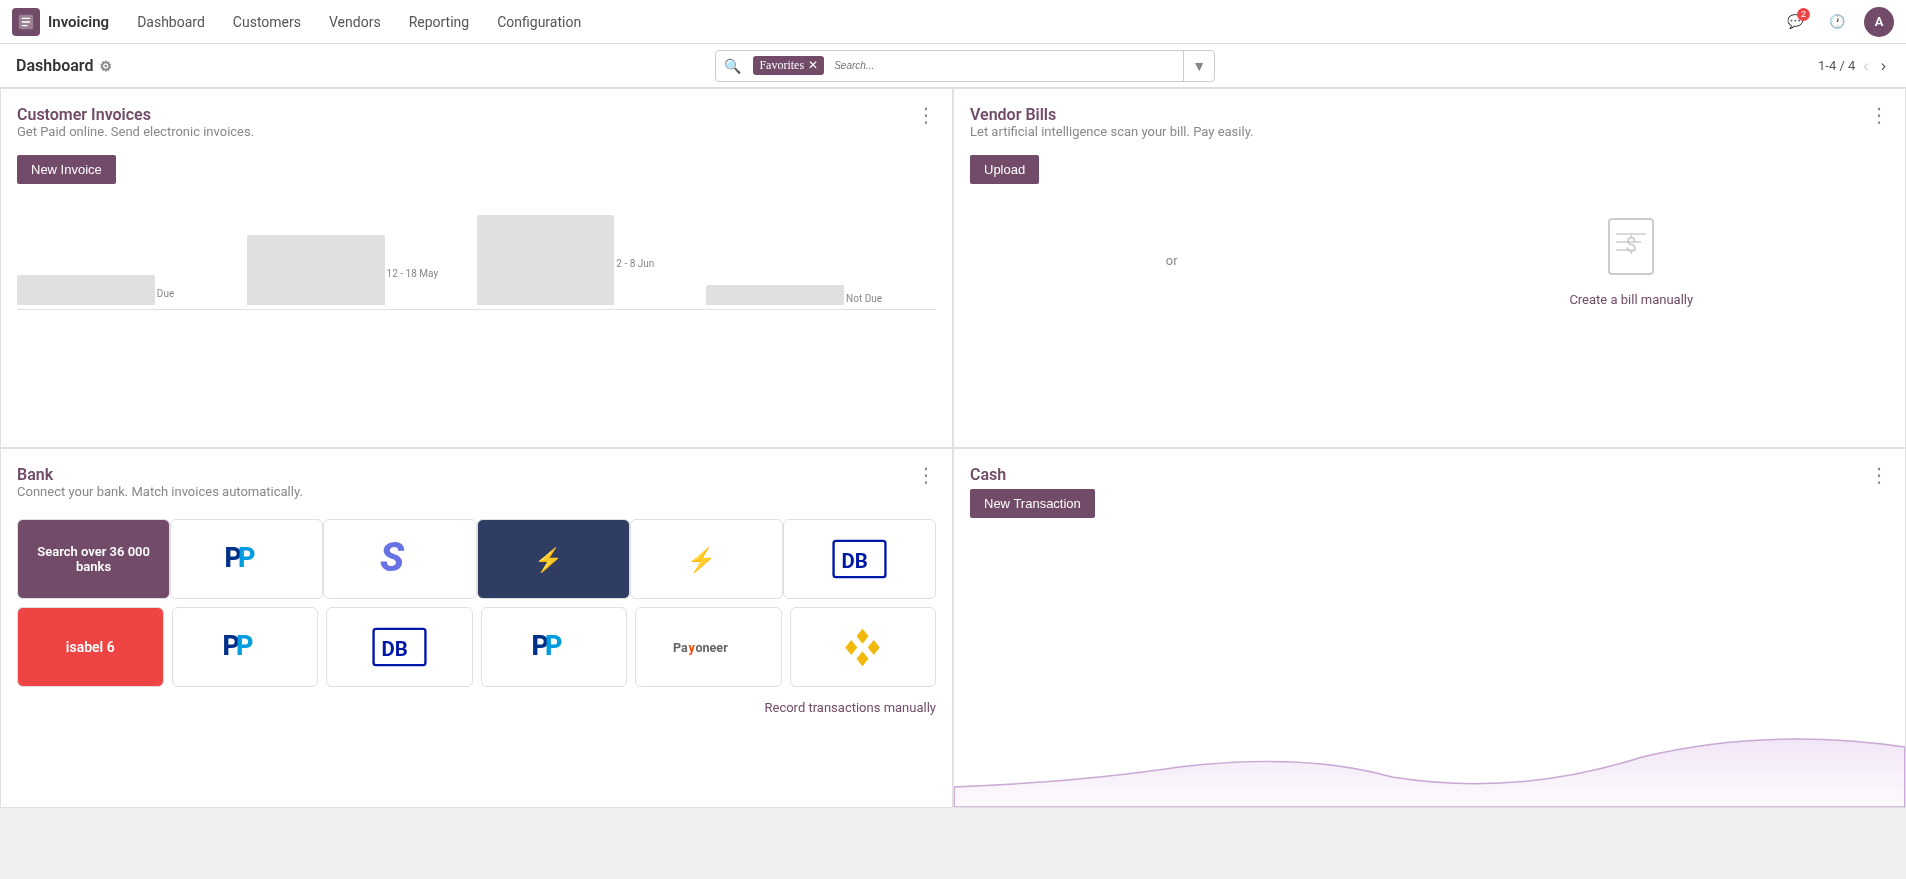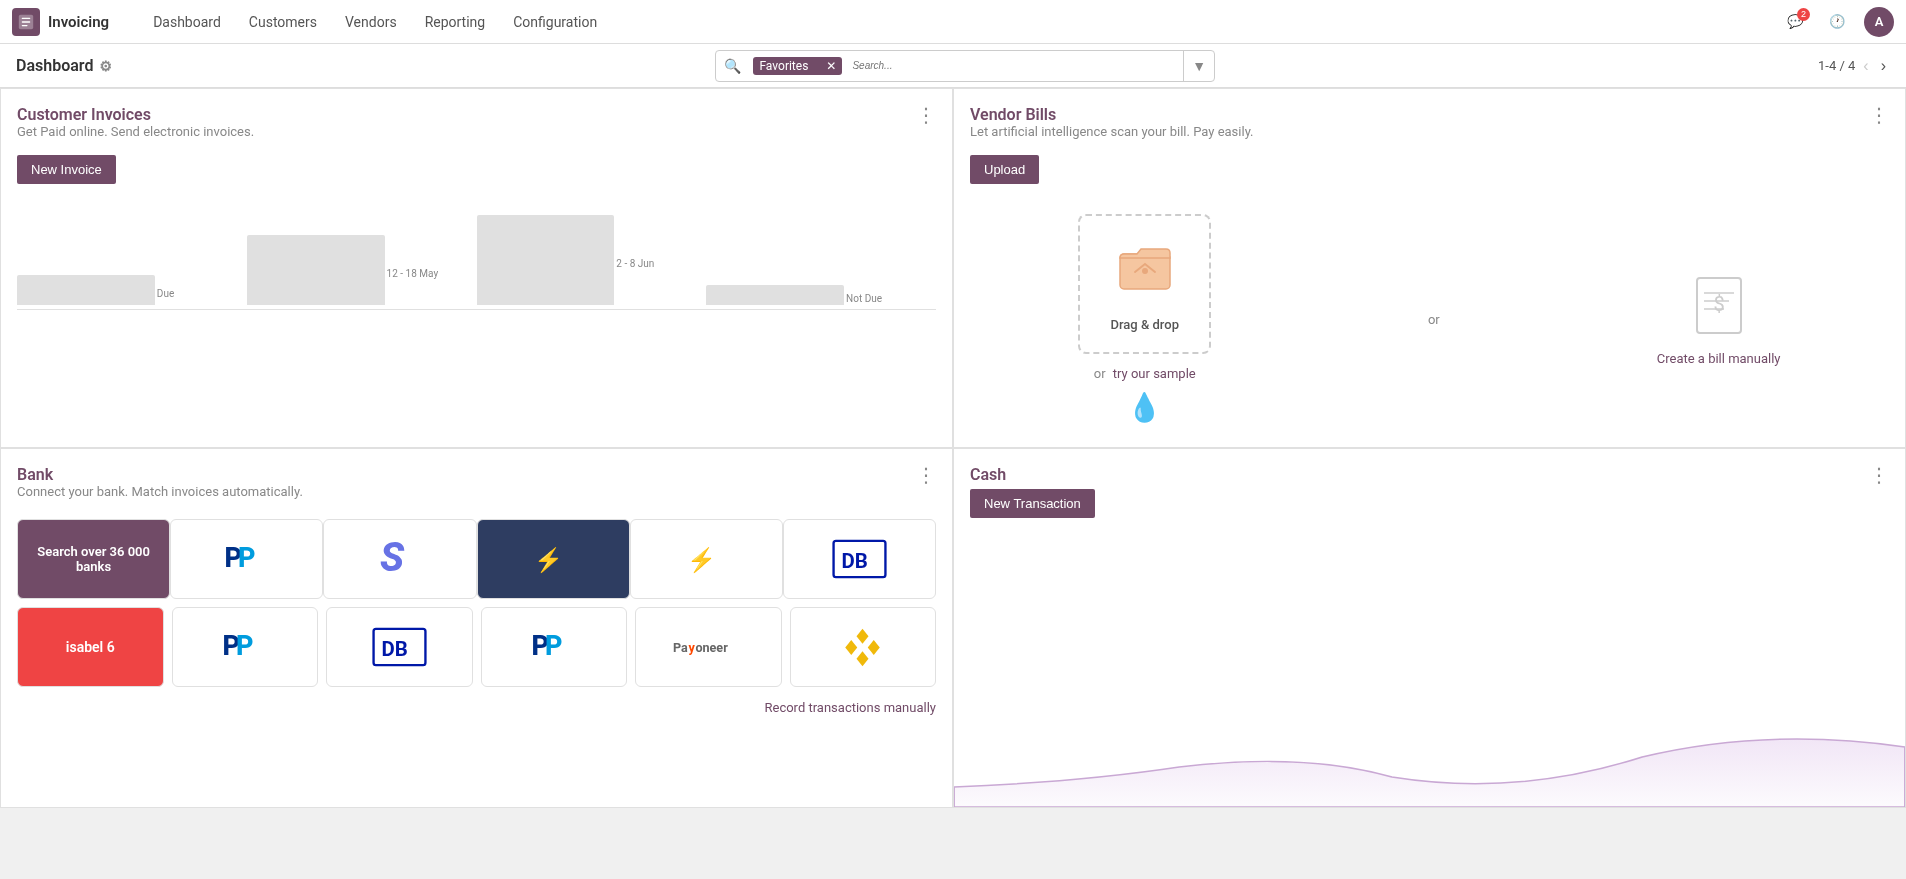--- a/index.html
+++ b/index.html
@@ -9,21 +9,21 @@
     .topnav {
       display: flex; align-items: center; background: white; height: 44px;
       border-bottom: 1px solid #ddd; padding: 0 12px; gap: 0;
     }
     .topnav-logo {
       width: 28px; height: 28px; background: #714b67; border-radius: 4px;
       display: flex; align-items: center; justify-content: center; margin-right: 8px; flex-shrink: 0;
     }
     .topnav-logo svg { width: 18px; height: 18px; fill: white; }
     .topnav-brand {
-      font-weight: 600; font-size: 15px; color: #333; margin-right: 32px;
+      font-weight: 600; font-size: 15px; color: #333; margin-right: 16px;
     }
     .topnav-menu { display: flex; gap: 4px; flex: 1; }
     .topnav-item {
       padding: 6px 12px; color: #555; cursor: pointer; border-radius: 4px; font-size: 14px;
     }
     .topnav-right { display: flex; align-items: center; gap: 10px; }
     .topnav-icon-btn {
       width: 32px; height: 32px; border-radius: 50%; display: flex; align-items: center;
       justify-content: center; background: none; border: none; cursor: pointer; position: relative; color: #555;
     }
@@ -44,21 +44,21 @@
     }
     .subheader-title { font-weight: 600; font-size: 16px; display: flex; align-items: center; gap: 6px; }
     .subheader-title .gear { color: #888; cursor: pointer; font-size: 14px; }
     .search-bar {
       flex: 1; display: flex; align-items: center; border: 1px solid #ccc; border-radius: 4px;
       height: 32px; max-width: 500px; margin: 0 auto; background: white; overflow: hidden;
     }
     .search-bar .search-icon { padding: 0 8px; color: #888; }
     .search-bar .filter-tag {
       background: #714b67; color: white; padding: 2px 6px; border-radius: 3px; font-size: 12px;
-      display: flex; align-items: center; gap: 18px; margin: 0 4px; white-space: nowrap;
+      display: flex; align-items: center; gap: 4px; margin: 0 4px; white-space: nowrap; font-family: Liberation Serif, serif;
     }
     .search-bar .filter-tag .close { cursor: pointer; }
     .search-bar input {
       border: none; outline: none; flex: 1; font-size: 10px; padding: 0 6px; background: transparent; font-style: italic;
     }
     .search-bar .dropdown-arrow { padding: 0 8px; color: #888; cursor: pointer; border-left: 1px solid #ccc; height: 100%; display: flex; align-items: center; }
     .pagination { display: flex; align-items: center; gap: 4px; font-size: 13px; color: #555; white-space: nowrap; }
     .pagination button { background: none; border: none; cursor: pointer; color: #555; font-size: 16px; padding: 2px 4px; }
     .pagination button:disabled { color: #ccc; }
 
@@ -195,38 +195,20 @@
     <div class="panel-header">
       <div>
         <div class="panel-title">Vendor Bills</div>
         <div class="panel-subtitle">Let artificial intelligence scan your bill. Pay easily.</div>
       </div>
       <button class="panel-menu-btn">⋮</button>
     </div>
     <button class="btn-primary">Upload</button>
 
     <div style="display:flex; align-items:center; justify-content:space-around; margin-top: 30px;">
-      <div class="upload-area">
-        <div class="drop-box">
-          <div style="font-size:52px;">
-            <svg width="60" height="60" viewBox="0 0 60 60">
-              <rect x="5" y="18" width="50" height="35" rx="4" fill="#f5c6a0" stroke="#e8a87c" stroke-width="1.5"></rect>
-              <path d="M5 22 Q5 18 9 18 L22 18 L26 13 L51 13 Q55 13 55 17 L55 22Z" fill="#f5c6a0" stroke="#e8a87c" stroke-width="1.5"></path>
-              <path d="M20 36 L30 28 L40 36" stroke="#e8a87c" stroke-width="2" fill="none" stroke-linecap="round"></path>
-              <circle cx="30" cy="35" r="3" fill="#e8a87c"></circle>
-            </svg>
-          </div>
-          <div class="drop-box-label">Drag &amp; drop</div>
-        </div>
-        <div style="font-size:13px; color:#888; margin-top:6px;">
-          <span>or</span>
-          <span class="link-text" style="margin-left:4px;">try our sample</span>
-        </div>
-        <div style="font-size:28px; color:#714b67; margin-top:4px;">💧</div>
-      </div>
 
       <div class="or-divider">or</div>
 
       <div class="create-bill-area">
         <svg width="60" height="70" viewBox="0 0 60 70">
           <rect x="8" y="5" width="44" height="55" rx="3" fill="none" stroke="#ccc" stroke-width="2"></rect>
           <text x="30" y="38" text-anchor="middle" font-size="20" fill="#ccc">$</text>
           <line x1="15" y1="20" x2="45" y2="20" stroke="#ccc" stroke-width="1.5"></line>
           <line x1="15" y1="28" x2="40" y2="28" stroke="#ccc" stroke-width="1.5"></line>
           <line x1="15" y1="36" x2="35" y2="36" stroke="#ccc" stroke-width="1.5"></line>

